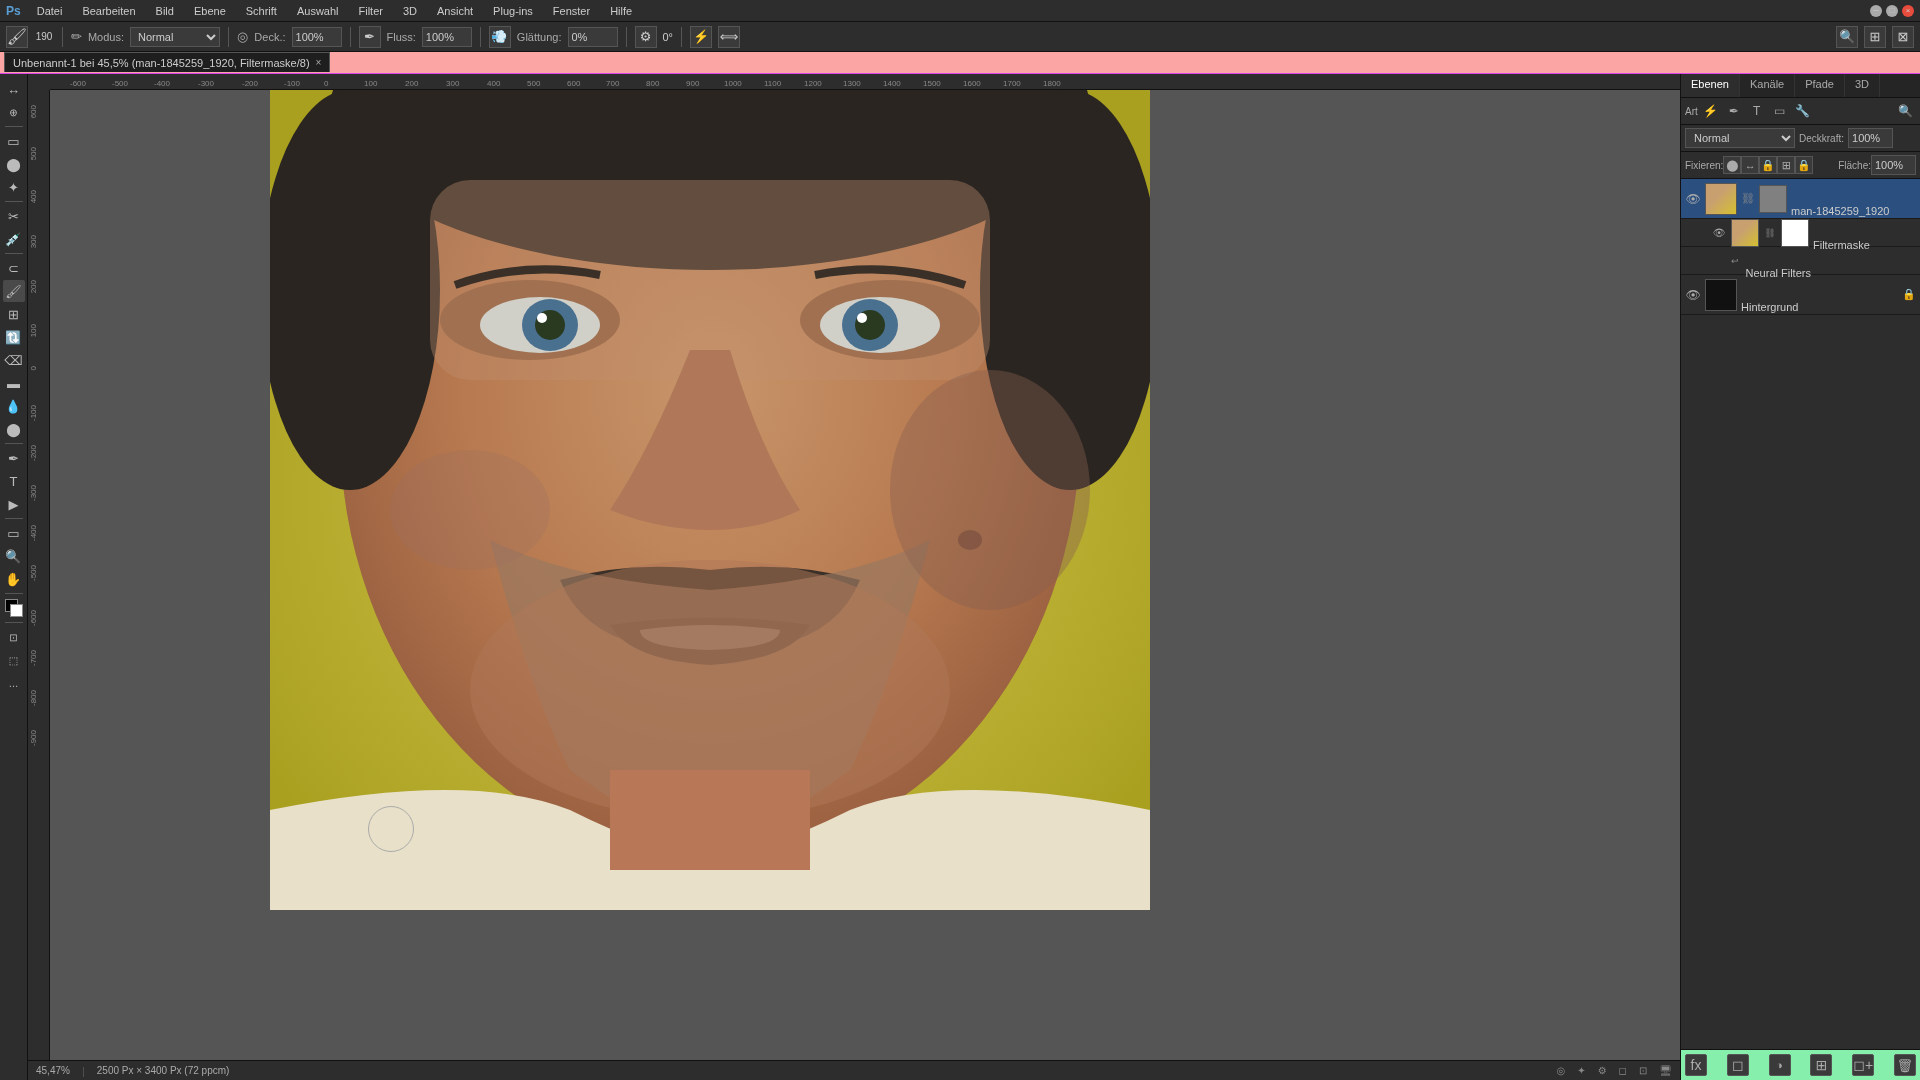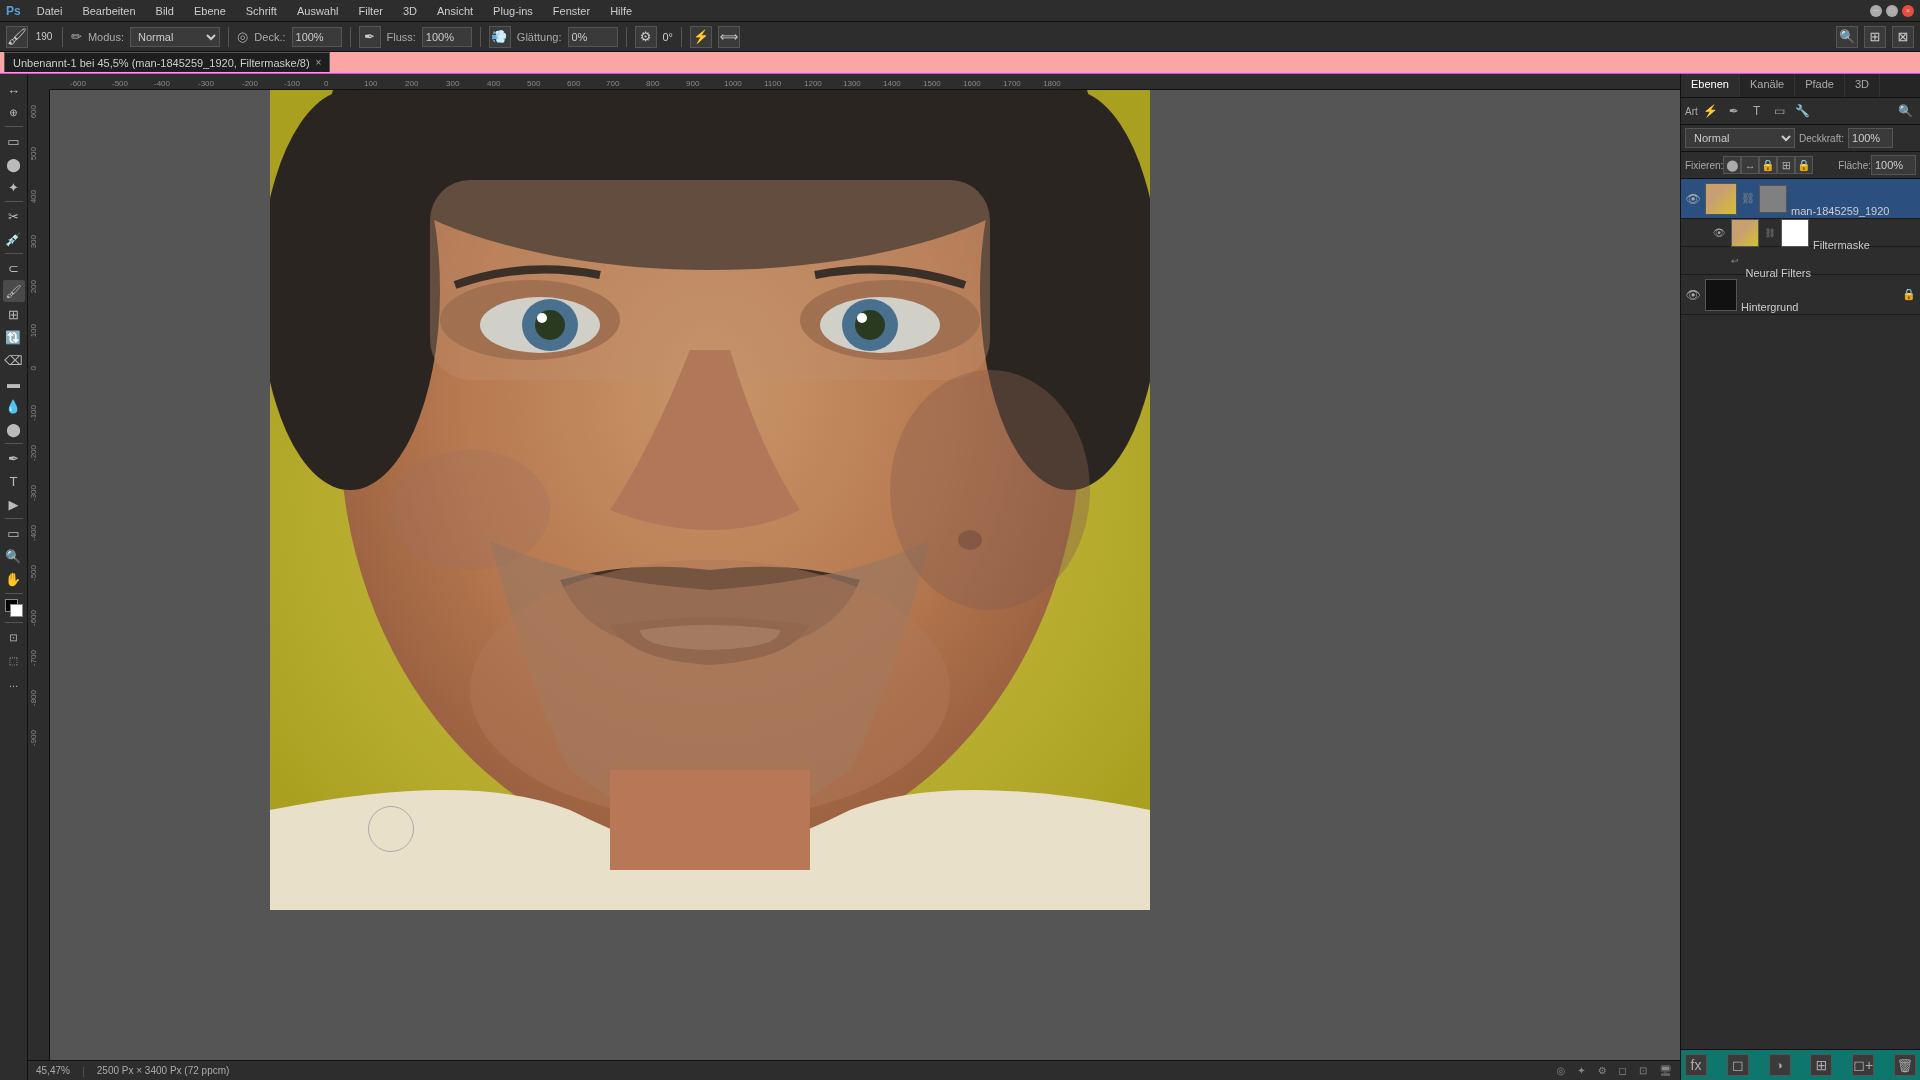--- a/index.html
+++ b/index.html
@@ -415,21 +415,21 @@
       gap: 4px;
     }
 
     
     #layer-controls {
       display: flex;
       align-items: center;
       justify-content: space-between;
       padding: 4px;
       border-top: 1px solid #111;
-      background: #0f766e;
+      background: #86efac;
     }
     .layer-ctrl-btn {
       width: 22px; height: 22px;
       display: flex; align-items: center; justify-content: center;
       cursor: pointer; color: #aaa; font-size: 14px;
       background: #3a3a3a; border: 1px solid #555; border-radius: 2px;
     }
   </style>
 </head>
 <body>

